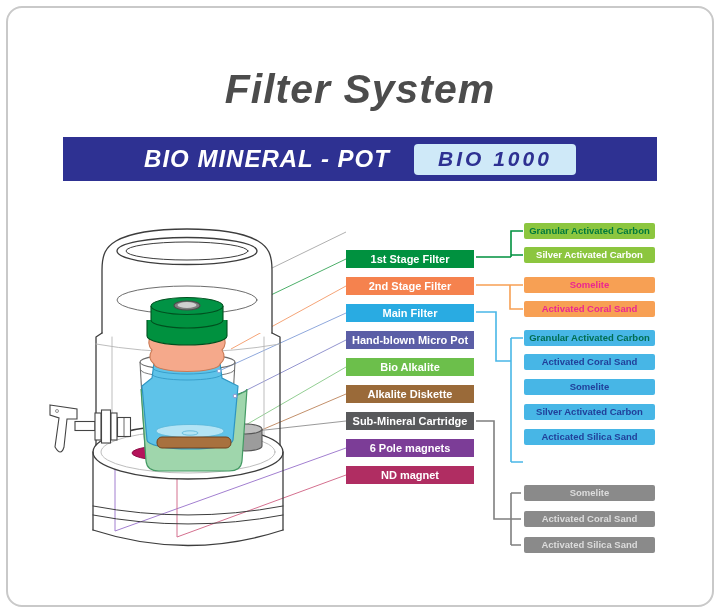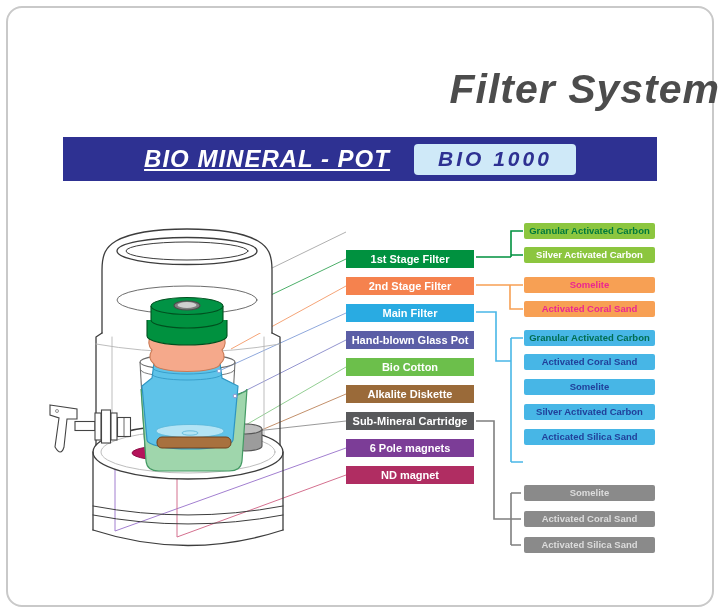--- a/index.html
+++ b/index.html
@@ -1,23 +1,23 @@
 <!DOCTYPE html>
 <html><head>
 <meta charset="utf-8">
 <style>
   html,body{margin:0;padding:0;background:#fff;}
   #canvas{position:relative;width:720px;height:613px;background:#ffffff;overflow:hidden;
           font-family:"Liberation Sans","DejaVu Sans",sans-serif;}
   #frame{position:absolute;left:6px;top:6px;right:6px;bottom:6px;border:2px solid #c9c9c9;border-radius:16px;}
-  #title{position:absolute;left:0;top:66px;width:720px;text-align:right;
+  #title{position:absolute;left:0;top:66px;width:720px;text-align:center;
          font-size:41px;font-weight:bold;font-style:italic;color:#4c4c4c;letter-spacing:1px;}
   #banner{position:absolute;left:63px;top:137px;width:594px;height:44px;
           display:flex;align-items:center;justify-content:center;gap:24px;}
-  #banner .bn-label{font-size:24px;font-weight:bold;font-style:italic;color:#ffffff;letter-spacing:1px;white-space:nowrap;text-decoration:underline;}
+  #banner .bn-label{font-size:24px;font-weight:bold;font-style:italic;color:#ffffff;letter-spacing:1px;white-space:nowrap;}
   #banner .bn-chip{width:162px;height:31px;border-radius:4px;display:flex;align-items:center;justify-content:center;
           font-size:21px;font-weight:bold;font-style:italic;letter-spacing:3px;}
   svg{position:absolute;left:0;top:0;}
   .part{position:absolute;left:346px;width:128px;height:18px;text-align:center;
         font-size:11px;font-weight:bold;line-height:18px;white-space:nowrap;}
   .pill{position:absolute;left:524px;width:131px;height:16px;border-radius:2px;text-align:center;
         font-size:9.5px;font-weight:bold;line-height:16px;white-space:nowrap;}
 </style>
 </head>
 <body>
@@ -133,22 +133,22 @@
       <path d="M476,257 L511,257 M511,257 L511,231 L523,231 M511,255 L523,255" stroke="#00913f"></path>
       <path d="M476,285 L523,285 M510,285 L510,309 L523,309" stroke="#f7a054"></path>
       <path d="M476,312 L496,312 L496,361 L511,361 M511,338 L511,462 M511,338 L523,338 M511,462 L523,462" stroke="#49b7e7"></path>
       <path d="M476,421 L494,421 L494,519 L511,519 M511,493 L511,545 M511,493 L521,493 M511,519 L521,519 M511,545 L521,545" stroke="#7f7f7f"></path>
     </g>
   </svg>
 
   <div class="part" style="top: 250px; background-color: rgb(0, 145, 63); color: rgb(255, 255, 255);">1st Stage Filter</div>
   <div class="part" style="top: 277px; background-color: rgb(245, 130, 78); color: rgb(255, 255, 255);">2nd Stage Filter</div>
   <div class="part" style="top: 304px; background-color: rgb(41, 171, 226); color: rgb(255, 255, 255);">Main Filter</div>
-  <div class="part" style="top: 331px; background-color: rgb(91, 94, 166); color: rgb(255, 255, 255);">Hand-blown Glass Pot</div>
-  <div class="part" style="top: 358px; background-color: rgb(108, 191, 75); color: rgb(255, 255, 255);">Bio Cotton</div>
+  <div class="part" style="top: 331px; background-color: rgb(91, 94, 166); color: rgb(255, 255, 255);">Hand-blown Micro Pot</div>
+  <div class="part" style="top: 358px; background-color: rgb(108, 191, 75); color: rgb(255, 255, 255);">Bio Alkalite</div>
   <div class="part" style="top: 385px; background-color: rgb(154, 106, 57); color: rgb(255, 255, 255);">Alkalite Diskette</div>
   <div class="part" style="top: 412px; background-color: rgb(88, 89, 91); color: rgb(255, 255, 255);">Sub-Mineral Cartridge</div>
   <div class="part" style="top: 439px; background-color: rgb(124, 61, 151); color: rgb(255, 255, 255);">6 Pole magnets</div>
   <div class="part" style="top: 466px; background-color: rgb(176, 45, 98); color: rgb(255, 255, 255);">ND magnet</div>
 
   <div class="pill" style="top: 223px; background-color: rgb(140, 198, 63); color: rgb(0, 121, 60);">Granular Activated Carbon</div>
   <div class="pill" style="top: 247px; background-color: rgb(140, 198, 63); color: rgb(255, 255, 255);">Silver Activated Carbon</div>
   <div class="pill" style="top: 277px; background-color: rgb(247, 160, 84); color: rgb(236, 38, 143);">Somelite</div>
   <div class="pill" style="top: 301px; background-color: rgb(247, 160, 84); color: rgb(236, 38, 143);">Activated Coral Sand</div>
   <div class="pill" style="top: 330px; background-color: rgb(71, 182, 230); color: rgb(0, 110, 82);">Granular Activated Carbon</div>

